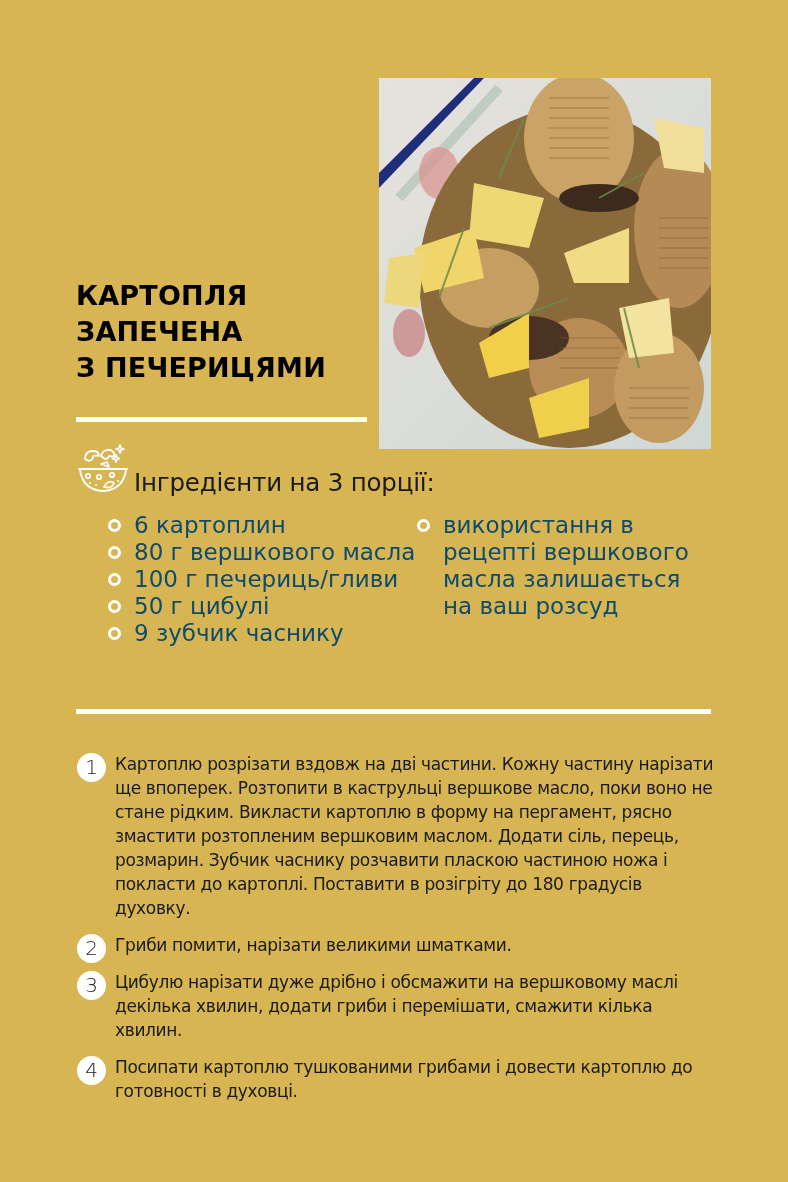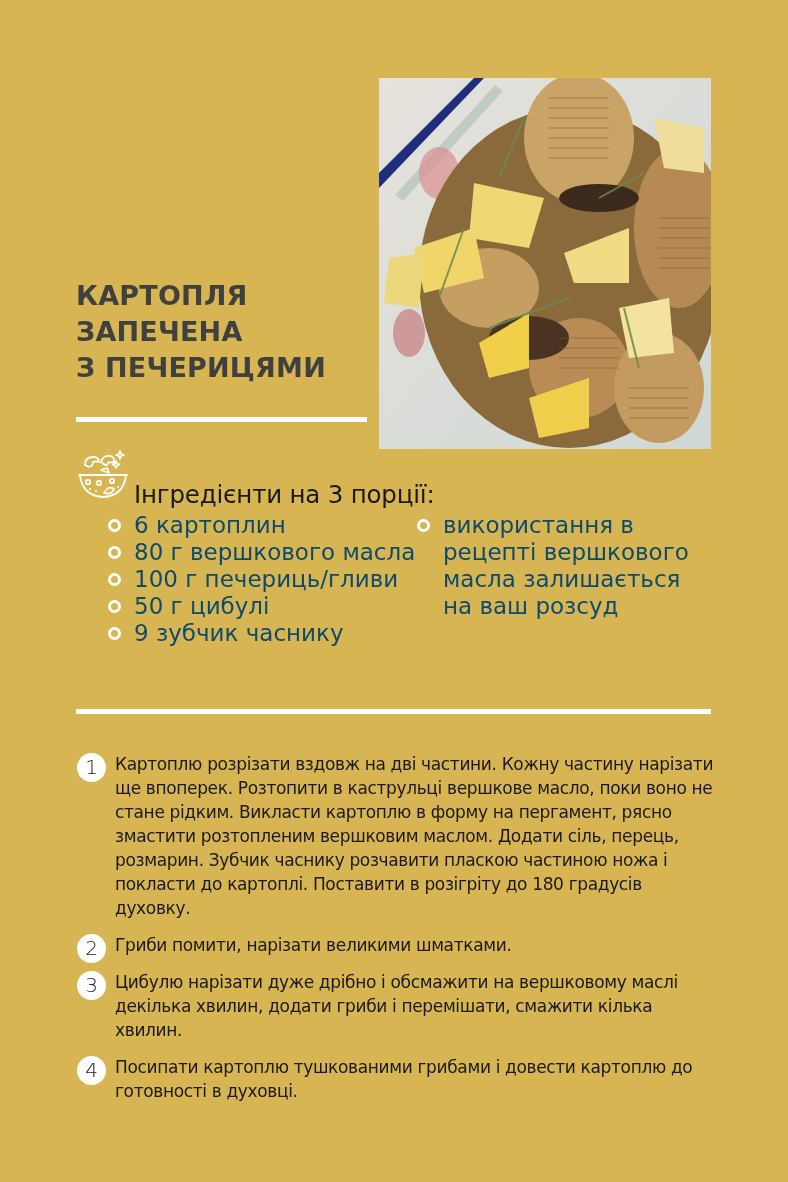--- a/index.html
+++ b/index.html
@@ -11,21 +11,21 @@
       overflow: hidden;
     }
     .page { position: relative; width: 788px; height: 1182px; background: #D7B552; }
 
     .title {
       position: absolute; left: 76px; top: 278px;
       font-family: "DejaVu Sans", sans-serif;
       font-weight: bold;
       font-size: 27px; line-height: 36px;
       letter-spacing: 0.2px;
-      color: #404040;
+      color: #000000;
     }
     .title div { white-space: nowrap; }
 
     .divider-top {
       position: absolute; left: 76px; top: 417px;
       width: 291px; height: 5px; background: #ffffff;
     }
 
     .photo {
       position: absolute; left: 379px; top: 78px;
@@ -35,21 +35,21 @@
     .photo svg { display: block; }
 
     .ing-header {
       position: absolute; left: 76px; top: 440px;
       display: flex; align-items: center;
     }
     .ing-icon { width: 54px; height: 52px; margin-right: 4px; }
     .ing-title {
       font-family: "DejaVu Sans", sans-serif;
       font-size: 24.5px; color: #1a1a1a; letter-spacing: -0.2px;
-      margin-top: 40px;
+      margin-top: 28px;
     }
 
     .ing-col {
       position: absolute; top: 512px;
       list-style: none;
       font-family: "DejaVu Sans", sans-serif;
       font-size: 23px; line-height: 27px; color: #0c4a6e;
     }
     .ing-col.left { left: 108px; }
     .ing-col.right { left: 417px; width: 290px; }

